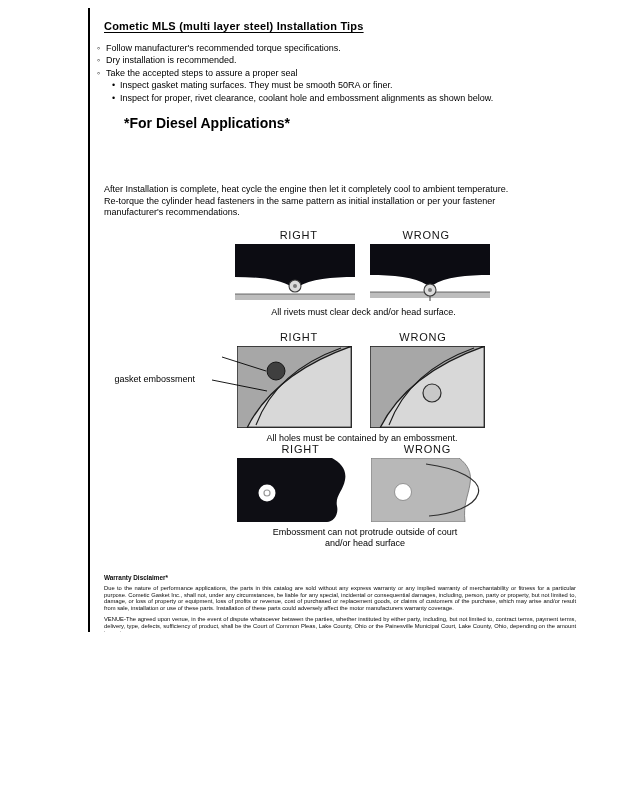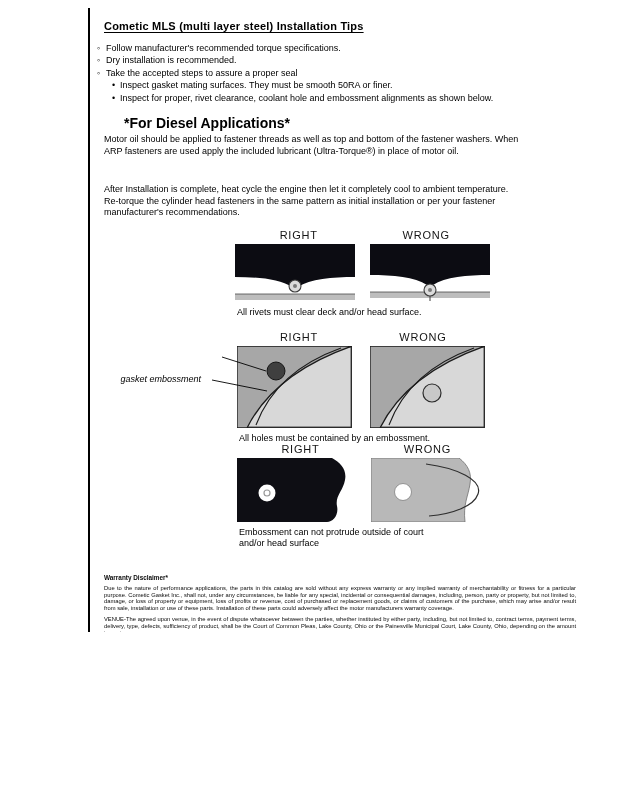--- a/index.html
+++ b/index.html
@@ -30,25 +30,25 @@
   .para.p3 { top:208px; }
 
   .fig { position:absolute; }
   .fig1 { left:235px; top:229px; width:255px; }
   .fig2 { left:237px; top:331px; width:248px; }
   .fig3 { left:237px; top:443px; width:254px; }
   .fig-labels { display:flex;justify-content:center; }
   .fig-labels span { flex:1; text-align:center; font-size:11px; letter-spacing:0.8px; color:#141414; }
   .fig-panels { display:flex; justify-content:space-between; margin-top:3px; }
   .fig-panels svg { display:block; }
-  .fig-caption { font-size:9px; line-height:11px; margin-top:5px; margin-left:2px; white-space:pre-line; }
+  .fig-caption { font-size:9px; line-height:11px; margin-top:5px; margin-left:2px; white-space:pre-line;text-align:center; }
 
   .co { position:absolute; font-size:9px; line-height:11.2px; text-align:right; white-space:pre-line; }
   .co1 { left:108px; top:342px; width:115px; }
-  .co2 { left:85px;  top:374px; width:116px;font-style:italic; }
+  .co2 { left:79px;  top:374px; width:116px; }
   .co-lines { position:absolute; left:205px; top:344px; }
 
   .legal { position:absolute; left:104px; top:575px; width:472px; font-size:5.8px; line-height:6.8px; text-align:justify; color:#0a0a0a; }
   .legal h3 { font-size:6.4px; font-weight:bold; margin-bottom:3px; text-align:left; }
   .legal p { margin-bottom:4.5px; white-space:pre-line; }
 
   .pageno { position:absolute; left:387px; top:757px; font-size:16px; letter-spacing:0.3px; }
 </style>
 </head>
 <body>
@@ -76,21 +76,20 @@
       <span class="blt">•</span>
       <span>Inspect gasket mating surfaces.  They must be smooth 50RA or finer.</span>
     </div>
     <div class="tip-row sub">
       <span class="blt">•</span>
       <span>Inspect for proper, rivet clearance, coolant hole and embossment alignments as shown below.</span>
     </div>
   </div>
 
   <h2 class="diesel-h">*For Diesel Applications*</h2>
-  <p class="para p1">Motor oil should be applied to fastener threads as well as top and bottom of the fastener washers. When ARP fasteners are used apply the included lubricant (Ultra-Torque®) in place of motor oil.</p>
   <p class="para p2">After Installation is complete, heat cycle the engine then let it completely cool to ambient temperature. Re-torque the cylinder head fasteners in the same pattern as initial installation or per your fastener manufacturer's recommendations.</p>
 
   <div class="fig fig1">
     <div class="fig-labels">
       <span>RIGHT</span>
       <span>WRONG</span>
     </div>
     <div class="fig-panels">
       <svg width="120" height="58" viewBox="0 0 120 58">
         <rect width="120" height="58" fill="#ffffff"></rect>

